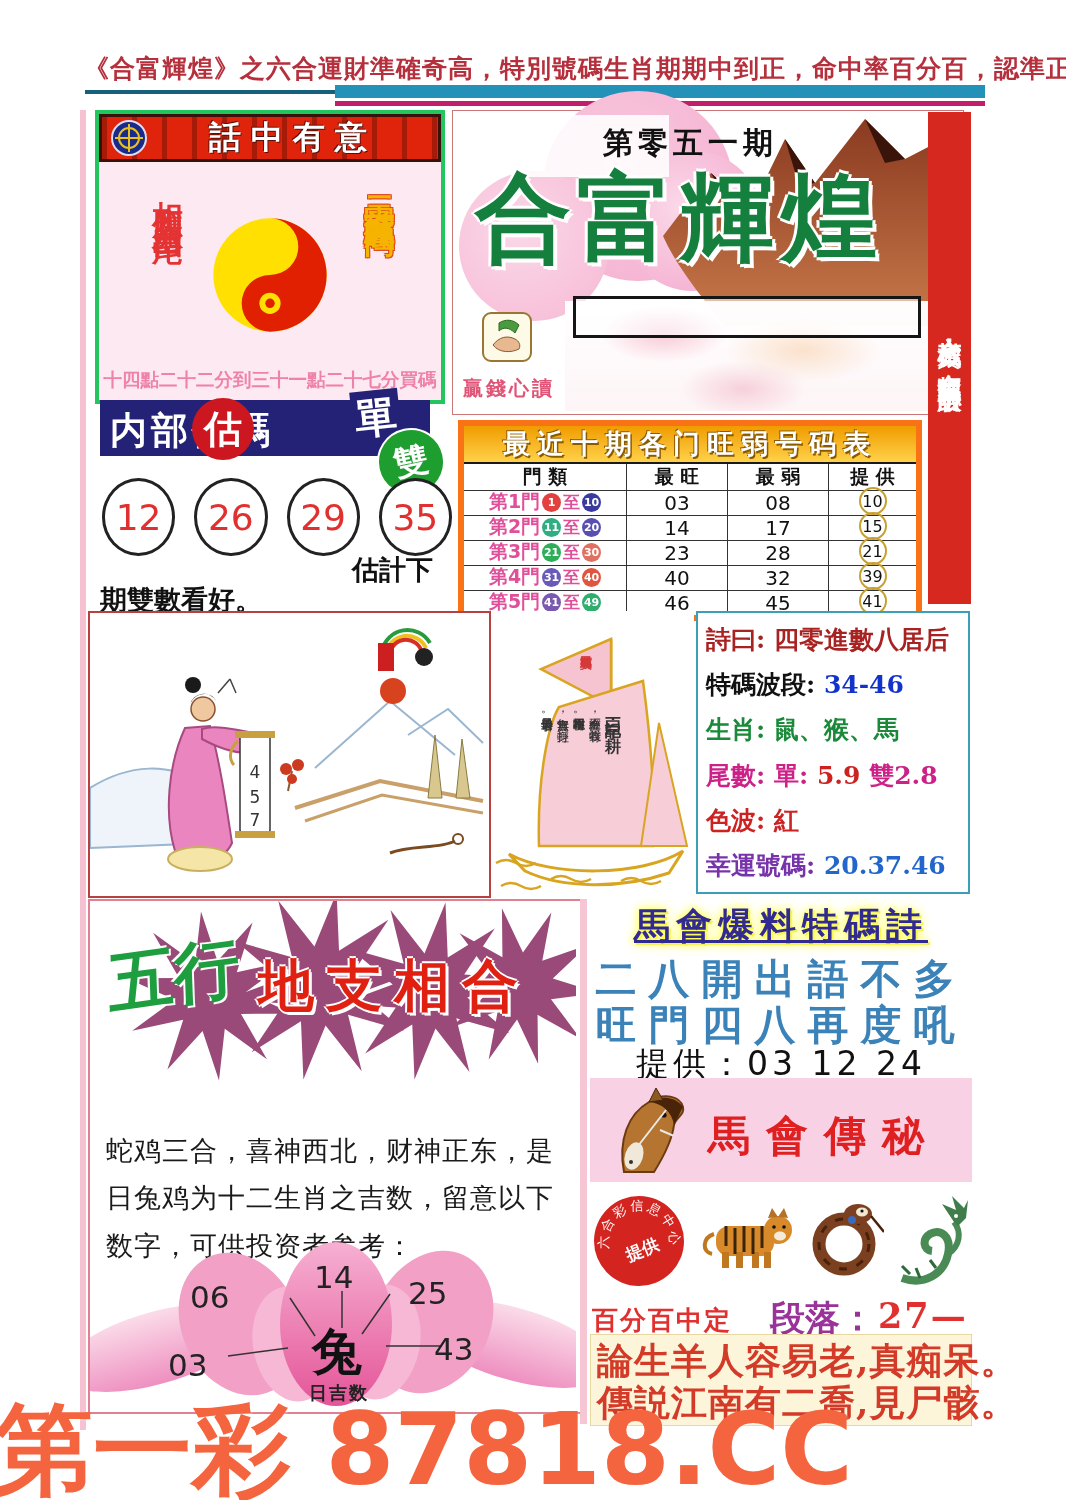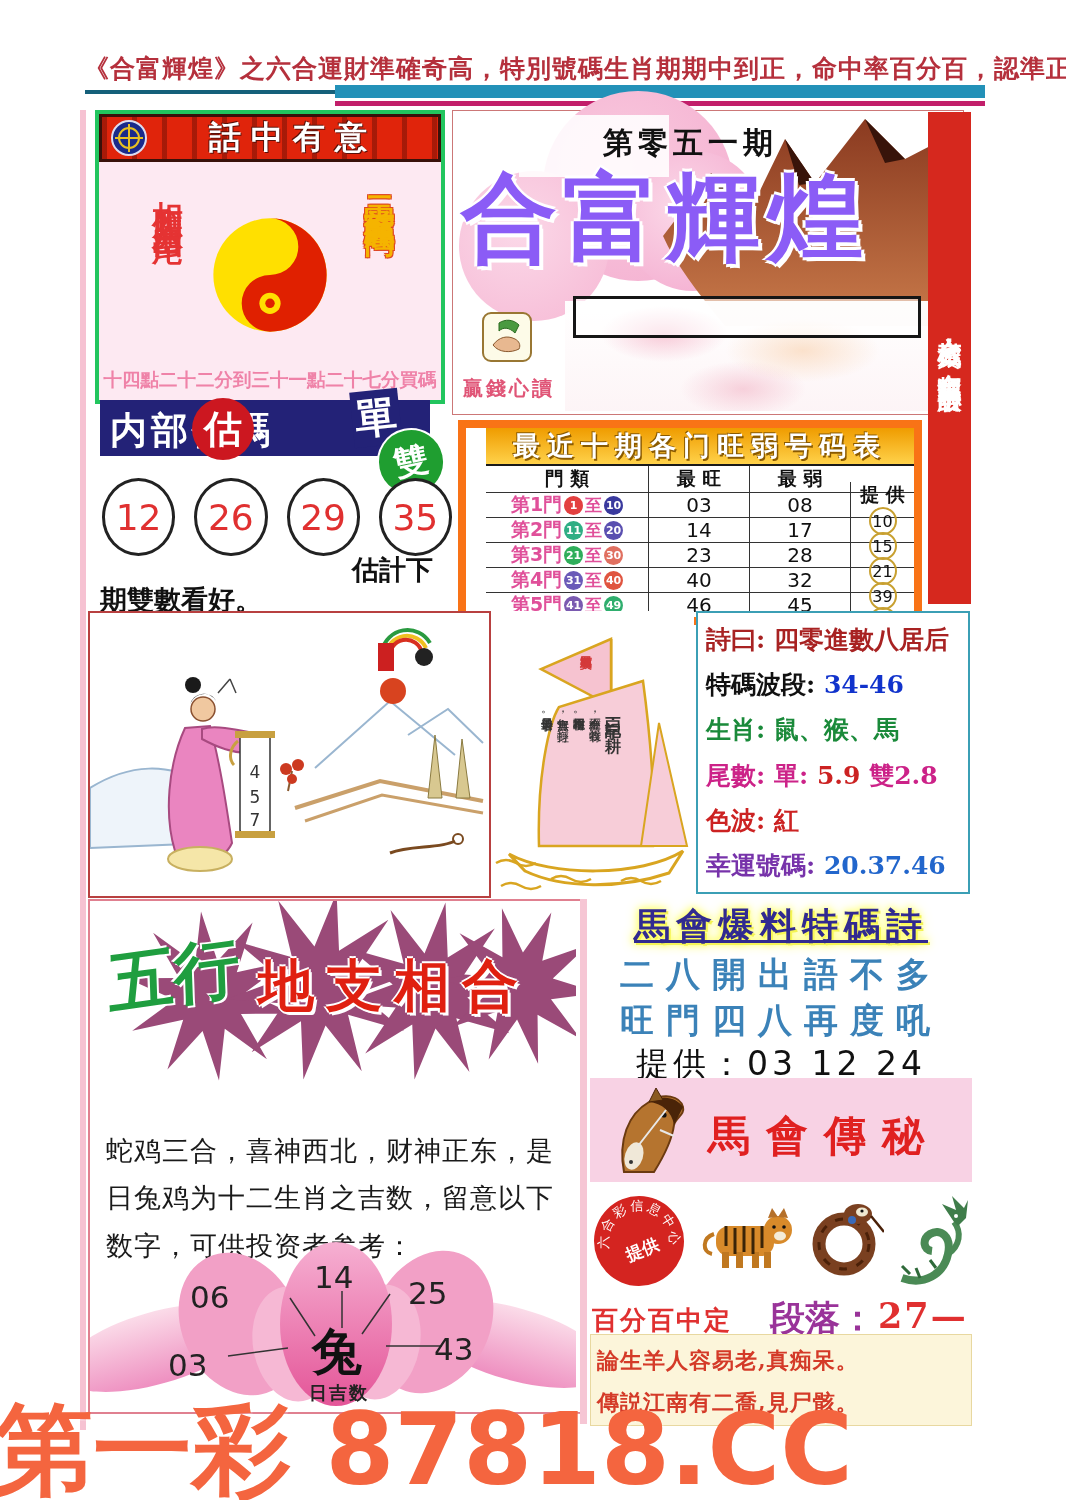--- a/index.html
+++ b/index.html
@@ -45,21 +45,21 @@
   .num-row{left:102px;top:478px;width:350px;display:flex;gap:19px;}
   .num-circle{width:72px;height:72px;border:3px solid #222;border-radius:50%;background:#fff;
       color:#e03030;font-size:36px;display:flex;align-items:center;justify-content:center;}
   .gujixia{left:352px;top:552px;font-size:27px;color:#111;font-weight:bold;}
   .qishuang{left:100px;top:582px;font-size:27px;color:#111;font-weight:bold;}
 
   
   .masthead{left:452px;top:110px;width:510px;height:303px;background:#fff;border:1px solid #cc7777;}
   .blob{position:absolute;border-radius:50%;}
   .mast-issue{position:absolute;left:150px;top:12px;color:#111;font-weight:900;font-size:30px;letter-spacing:5px;}
-  .mast-brand{position:absolute;left:8px;top:44px;color:#8b5cf6;font-weight:900;font-size:96px;
+  .mast-brand{position:absolute;left:22px;top:44px;color:#15803d;font-weight:900;font-size:96px;
       letter-spacing:6px;white-space:nowrap;
       text-shadow:3px 0 #fff,-3px 0 #fff,0 3px #fff,0 -3px #fff,4px 4px 0 #fff;}
   .mast-frame{position:absolute;left:120px;top:185px;width:342px;height:36px;border:3px solid #161616;
       background:rgba(255,255,255,.55);}
   .mast-blur{position:absolute;left:112px;top:190px;width:396px;height:110px;
       background:
         radial-gradient(90px 40px at 25% 30%,rgba(242,160,185,.55),rgba(255,255,255,0) 70%),
         radial-gradient(110px 45px at 60% 45%,rgba(248,205,165,.55),rgba(255,255,255,0) 70%),
         radial-gradient(90px 40px at 45% 80%,rgba(240,170,190,.5),rgba(255,255,255,0) 70%),
         linear-gradient(rgba(255,255,255,.97),rgba(253,244,246,.97));}
@@ -67,25 +67,25 @@
   .mast-note{position:absolute;left:10px;top:264px;color:#e05577;font-size:20px;font-weight:bold;letter-spacing:3px;}
   .mast-icon{position:absolute;left:28px;top:200px;}
 
   
   .red-strip{left:928px;top:112px;width:43px;height:492px;background:#d6281e;display:flex;
       align-items:center;justify-content:center;}
   .red-strip-text{writing-mode:vertical-rl;text-orientation:upright;color:#fff;font-weight:bold;
       font-size:24px;letter-spacing:2px;}
 
   
-  .wtable{left:458px;top:420px;width:464px;border:8px solid #f97316;background:#fff;box-sizing:border-box;padding-left:20px;}
+  .wtable{left:458px;top:420px;width:464px;border:6px solid #f97316;background:#fff;box-sizing:border-box;}
   .wtable-title{height:36px;background:linear-gradient(#ef9c00,#ffd24a);display:flex;align-items:center;
       justify-content:center;color:#fff;font-weight:900;font-size:27px;letter-spacing:7px;
       text-shadow:1.5px 1.5px 0 #8a5a00,-1px -1px 0 #8a5a00;border-bottom:2px solid #1a1a1a;}
-  .t-row{display:flex;height:24px;align-items:center;border-top:1px solid #333;font-size:20px;}
+  .t-row{display:flex;height:24px;align-items:flex-end;border-top:1px solid #333;font-size:20px;}
   .t-row.head{border-top:none;height:26px;color:#111;font-weight:bold;font-size:19px;}
   .c1{width:162px;display:flex;align-items:center;justify-content:center;gap:2px;}
   .c2,.c3{width:100px;text-align:center;border-left:1px solid #333;color:#111;}
   .c4{flex:1;text-align:center;border-left:1px solid #333;margin-top:32px;}
   .gate{color:#e0509a;font-weight:bold;font-size:19px;}
   .zhi{color:#e0509a;font-size:17px;font-weight:bold;}
   .ball{display:inline-flex;width:19px;height:19px;border-radius:50%;color:#fff;font-size:11px;
       align-items:center;justify-content:center;font-weight:bold;}
   .ring{display:inline-flex;width:24px;height:24px;border:2px solid #c8a030;border-radius:50%;
       align-items:center;justify-content:center;font-size:16px;color:#111;}
@@ -115,37 +115,37 @@
   .lotus-num{position:absolute;color:#222;font-size:31px;font-weight:500;}
   .lotus-center{position:absolute;left:222px;top:418px;color:#111;font-size:50px;font-weight:900;
       font-family:"DejaVu Serif",serif;}
   .lotus-sub{position:absolute;left:219px;top:480px;color:#222;font-size:18px;font-weight:bold;letter-spacing:2px;}
 
   
   .sep-pink{left:580px;top:899px;width:7px;height:525px;background:#f6c6d4;}
   .poem-title{left:590px;top:902px;width:382px;text-align:center;color:#312a90;font-size:36px;
       font-weight:900;letter-spacing:6px;font-family:"DejaVu Serif",serif;
       text-shadow:0 0 6px #ff6,0 0 12px #ff4,2px 2px 0 #ee5;text-decoration:underline;}
-  .poem-line{left:590px;top:952px;width:382px;text-align:center;color:#3b82b8;font-size:34px;
+  .poem-line{left:590px;top:952px;width:382px;text-align:center;color:#3b82b8;font-size:41px;
       font-weight:bold;letter-spacing:12px;font-family:"DejaVu Serif",serif;white-space:nowrap;}
   .poem-line2{top:998px;}
   .poem-prov{left:590px;top:1042px;width:382px;text-align:center;color:#111;font-size:33px;letter-spacing:4px;}
   .chuanmi{left:590px;top:1078px;width:382px;height:104px;background:#f8d2e4;}
   .chuanmi-title{position:absolute;left:118px;top:30px;color:#e02020;font-size:42px;font-weight:900;
       letter-spacing:16px;font-family:"DejaVu Serif",serif;white-space:nowrap;}
   .animals{left:590px;top:1190px;width:382px;height:102px;background:#fff;}
   .sureline{left:590px;top:1295px;width:382px;}
   .sure-txt{position:absolute;left:2px;top:8px;color:#e03030;font-size:26px;font-weight:bold;letter-spacing:2px;}
   .rng-lab{position:absolute;left:180px;top:0;color:#993399;font-size:35px;font-weight:900;
       font-family:Liberation Sans, sans-serif;}
   .rng-val{position:absolute;left:288px;top:0;color:#e03030;font-size:35px;font-weight:900;
       font-family:"DejaVu Serif",serif;letter-spacing:2px;}
   .verses{left:590px;top:1334px;width:382px;height:92px;background:#fcf5da;border:1px solid #e8d8a0;
       box-sizing:border-box;padding:4px 6px;}
-  .verse{color:#d43a28;font-size:22px;font-weight:bold;letter-spacing:1px;line-height:42px;
+  .verse{color:#d43a28;font-size:36px;font-weight:bold;letter-spacing:1px;line-height:42px;
       font-family:"DejaVu Serif",serif;white-space:nowrap;}
 
   
   .watermark{left:-6px;top:1385px;width:1070px;color:#f4653f;font-size:99px;font-weight:900;
       letter-spacing:0px;z-index:60;white-space:nowrap;
       text-shadow:2px 2px 0 #fff3;}
 </style>
 </head>
 <body>
 

